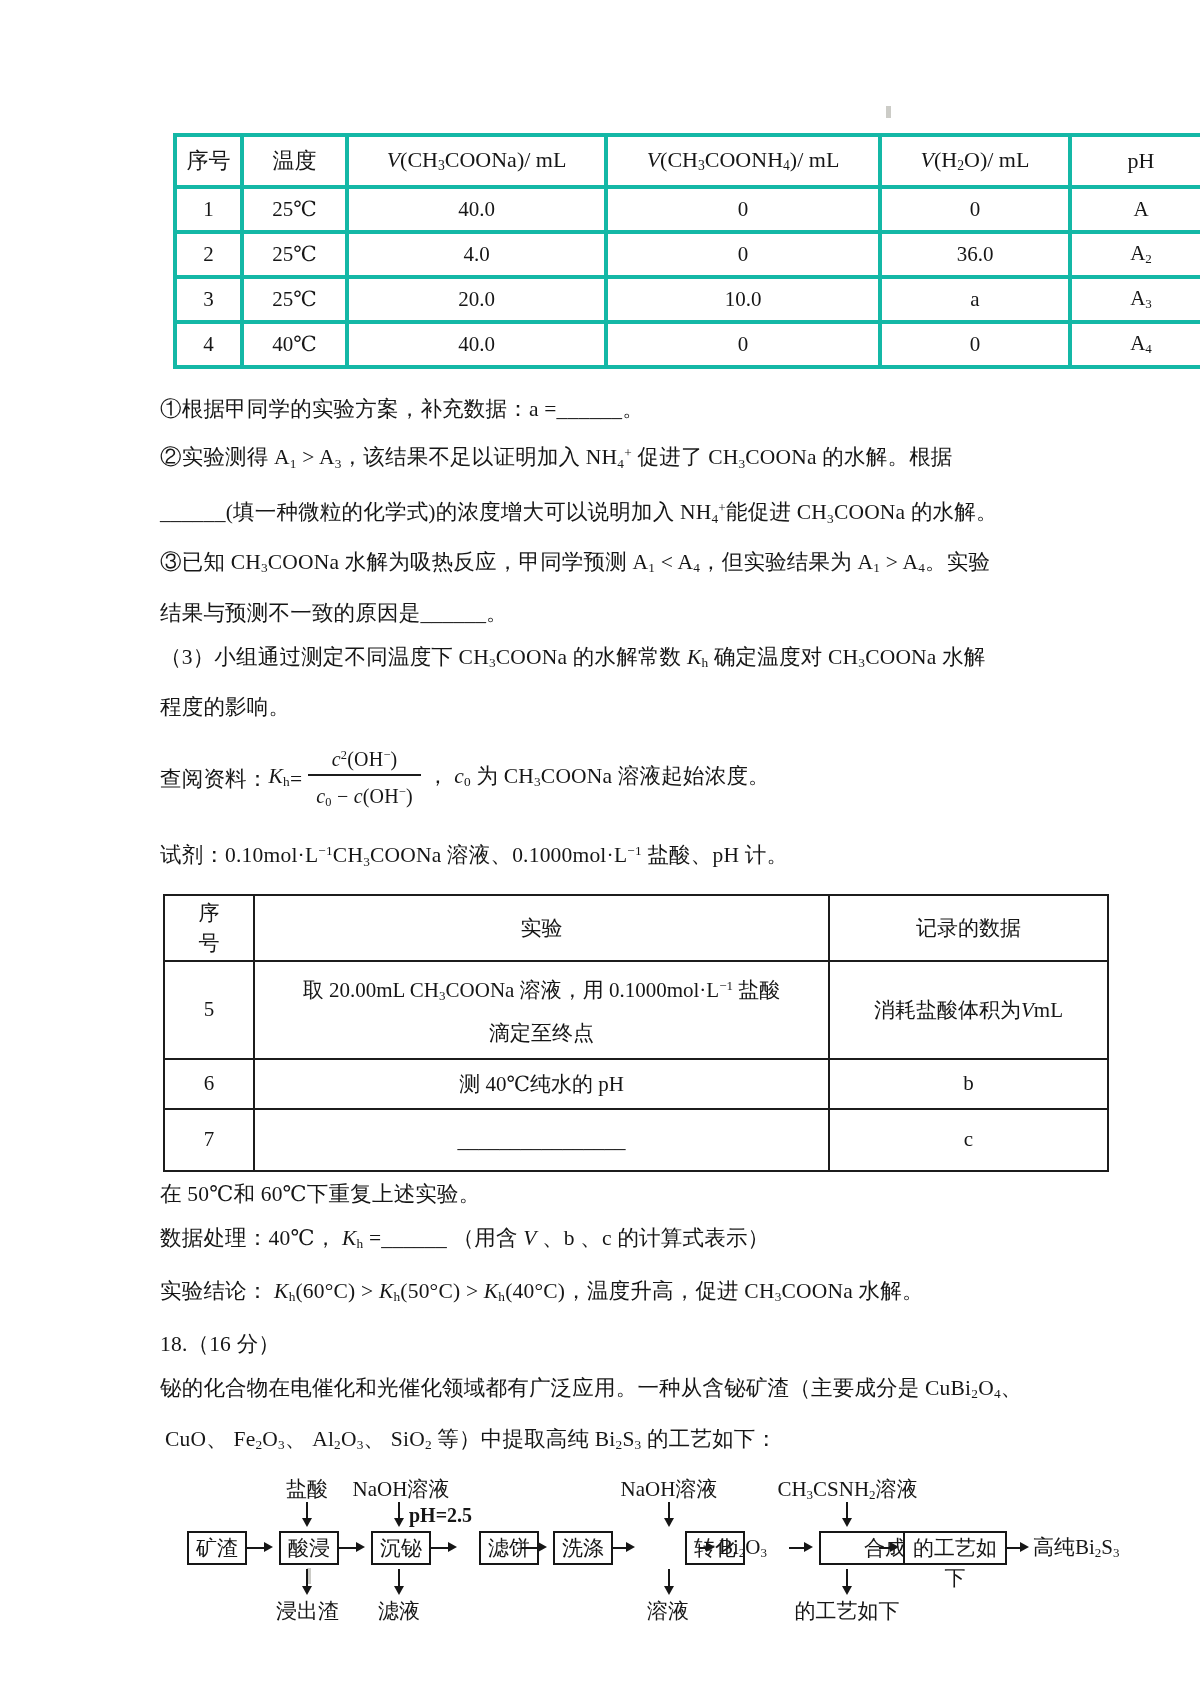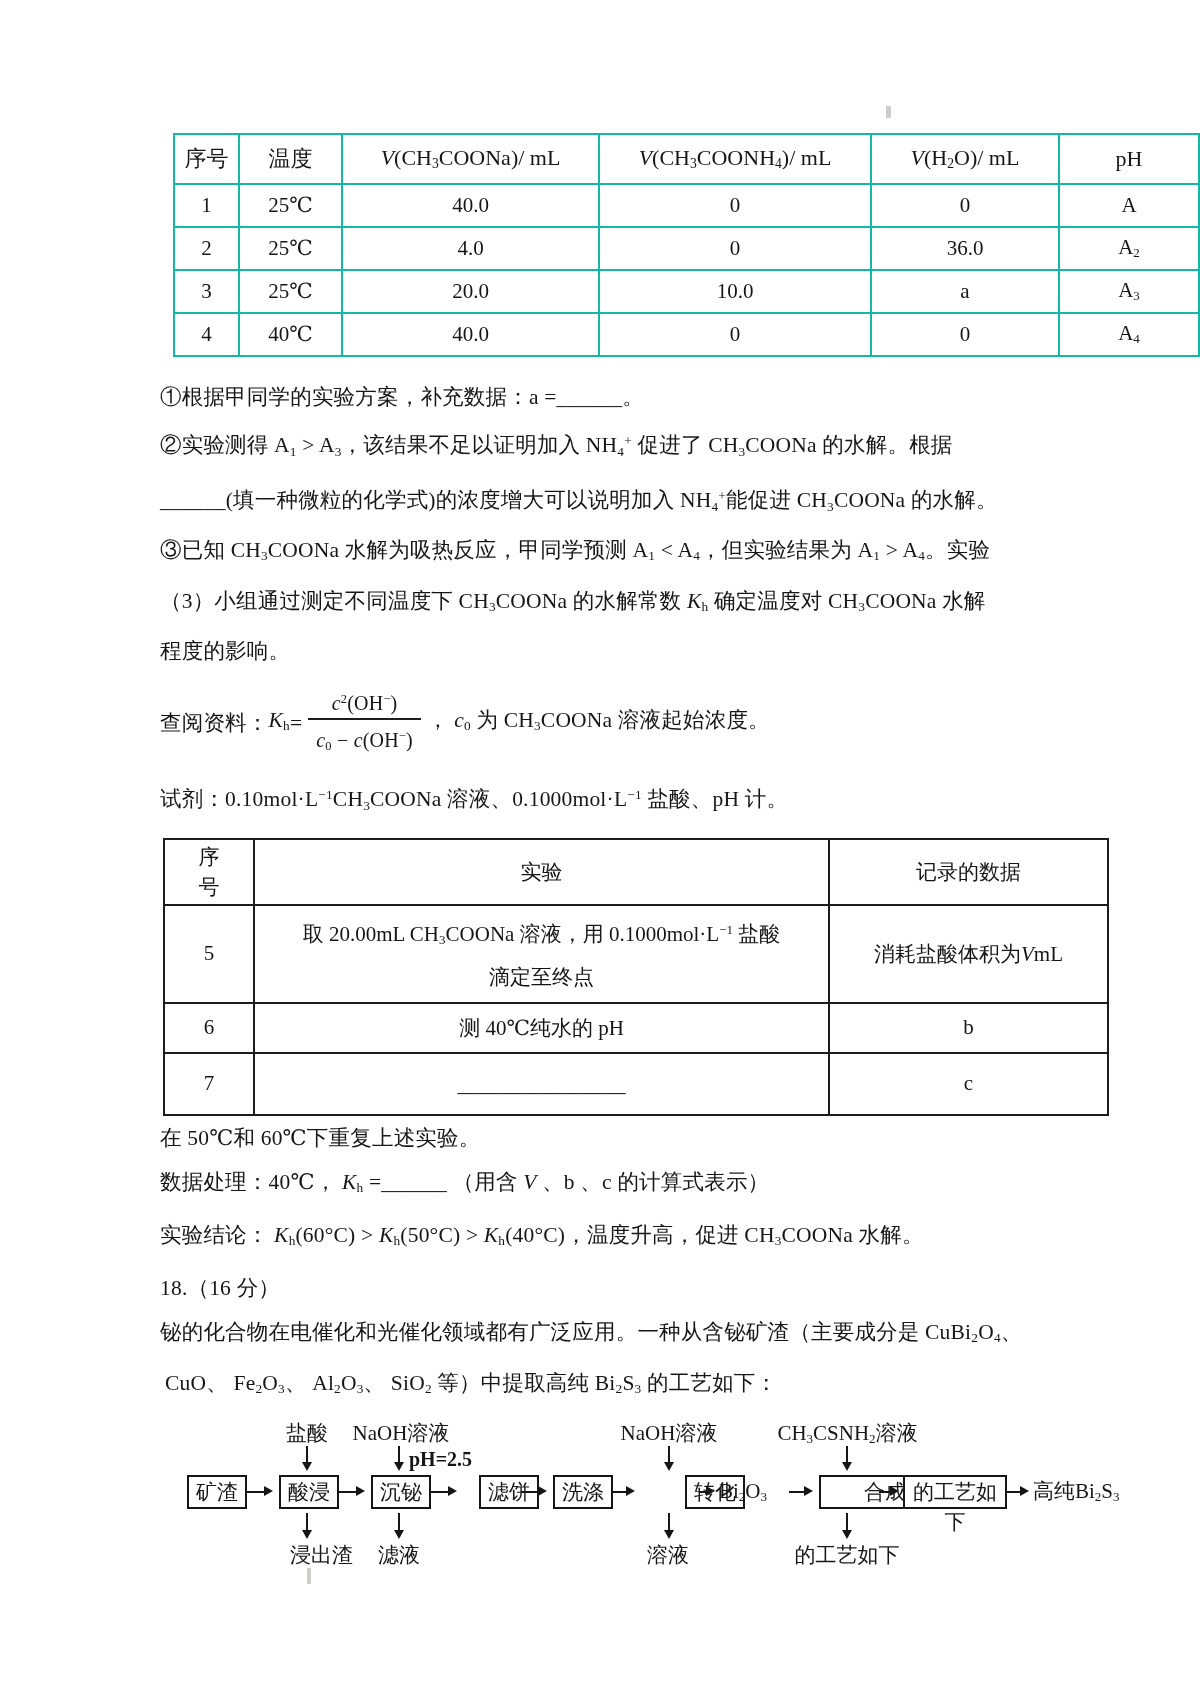--- a/index.html
+++ b/index.html
@@ -7,21 +7,21 @@
     width:1200px;height:1698px;background:#ffffff;position:relative;overflow:hidden;
     font-family:"Liberation Serif","DejaVu Serif",serif;color:#161616;
     -webkit-font-smoothing:antialiased;
   }
   .page{position:relative;width:1200px;height:1698px;}
   .content{position:absolute;left:160px;top:0;width:1030px;}
 
   
   table{border-collapse:collapse;table-layout:fixed;}
   .t1{margin-top:133px;margin-left:13px;width:1013px;font-size:21px;}
-  .t1 th,.t1 td{border:2px solid #14b8a6;text-align:center;font-weight:normal;padding:0;}
+  .t1 th,.t1 td{border:4px solid #14b8a6;text-align:center;font-weight:normal;padding:0;}
   .t1 th{height:48px;font-size:22px;}
   .t1 td{height:41px;}
   .c0{width:63px;}.c1{width:101px;}.c2{width:255px;}.c3{width:270px;}.c4{width:186px;}.c5{width:138px;}
 
   .t2{margin-top:10px;margin-left:3px;width:878px;font-size:21px;}
   .t2 th,.t2 td{border:2px solid #1c1c1c;font-weight:normal;padding:0 10px;}
   .t2 th{text-align:center;height:64px;}
   .t2 .no{width:68px;text-align:center;}
   .t2 .exp{width:553px;text-align:center;line-height:36px;}
   .t2 .dat{width:257px;text-align:center;}
@@ -113,20 +113,21 @@
         <td>0</td>
         <td>A<sub>4</sub></td>
       </tr>
     </tbody>
       </table>
 
     <div class="para mt">①根据甲同学的实验方案，补充数据：a =______。</div>
     <div class="para">②实验测得 A<sub>1</sub> &gt; A<sub>3</sub>，该结果不足以证明加入 NH<sub>4</sub><sup>+</sup> 促进了 CH<sub>3</sub>COONa 的水解。根据</div>
     <div class="para">______(填一种微粒的化学式)的浓度增大可以说明加入 NH<sub>4</sub><sup>+</sup>能促进 CH<sub>3</sub>COONa 的水解。</div>
     <div class="para">③已知 CH<sub>3</sub>COONa 水解为吸热反应，甲同学预测 A<sub>1</sub> &lt; A<sub>4</sub>，但实验结果为 A<sub>1</sub> &gt; A<sub>4</sub>。实验</div>
+    <div class="para">结果与预测不一致的原因是______。</div>
     <div class="para">（3）小组通过测定不同温度下 CH<sub>3</sub>COONa 的水解常数 <i>K</i><sub>h</sub> 确定温度对 CH<sub>3</sub>COONa 水解</div>
     <div class="para">程度的影响。</div>
 
     <div class="para formula-row">
       <span>查阅资料：  </span>
       <span><i>K</i><sub>h</sub></span>
       <span> = </span>
       <span class="frac">
         <span class="num"><i>c</i><sup>2</sup>(OH<sup>−</sup>)</span>
         <span class="den"><i>c</i><sub>0</sub> − <i>c</i>(OH<sup>−</sup>)</span>
@@ -200,20 +201,20 @@
       <span class="ha" style="left:524px;width:12px;"></span>
       <span class="ha" style="left:614px;width:20px;"></span>
       <span class="ha" style="left:704px;width:16px;"></span>
       <span class="ha" style="left:832px;width:18px;"></span>
 
       <span class="va out" style="left:131px;"></span>
       <span class="va out" style="left:223px;"></span>
       <span class="va out" style="left:493px;"></span>
       <span class="va out" style="left:671px;"></span>
 
-      <span class="dout" style="left:104px;width:85px;">浸出渣</span>
+      <span class="dout" style="left:90px;width:85px;">浸出渣</span>
       <span class="dout" style="left:194px;width:60px;">滤液</span>
       <span class="dout" style="left:463px;width:60px;">溶液</span>
       <span class="dout" style="left:602px;width:140px;">的工艺如下</span>
     </div>
 
   </div>
 </div>
 
 </body></html>

